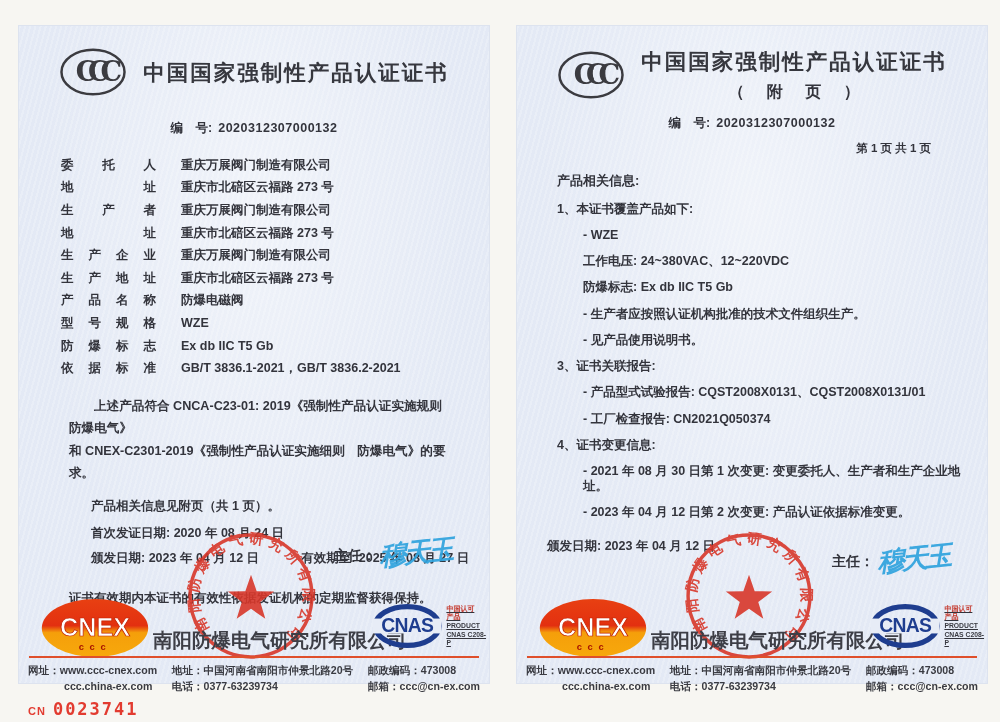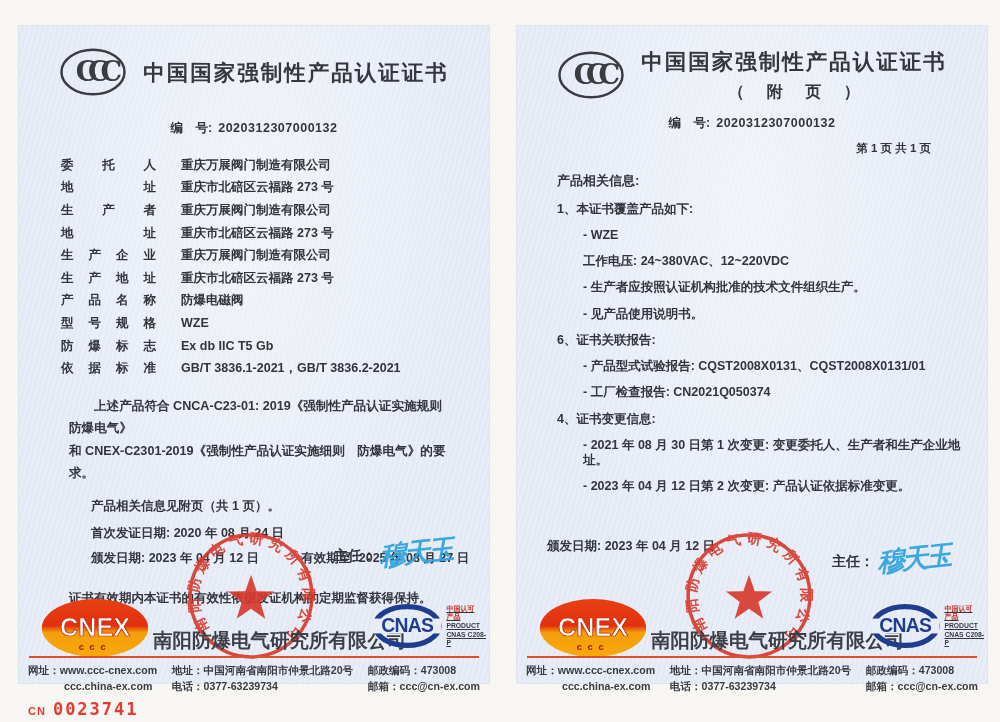--- a/index.html
+++ b/index.html
@@ -249,23 +249,24 @@
 
   <div class="pagenote">第 1 页 共 1 页</div>
 
   <div class="note" style="margin:16px 0 0 40px;font-weight:700;font-size:13px;">产品相关信息:</div>
 
   <div class="pr-lines" style="margin:8px 26px 0 40px;font-size:12.5px;font-weight:600;">
 
   <div class="pr-line" style="margin-top:11.5px;line-height:1.18;">1、本证书覆盖产品如下:</div>
       <div class="pr-line" style="margin-top: 11.5px; line-height: 1.18; padding-left: 26px;">- WZE</div>
       <div class="pr-line" style="margin-top: 11.5px; line-height: 1.18; padding-left: 26px;">工作电压: 24~380VAC、12~220VDC</div>
+      <div class="pr-line" style="margin-top: 11.5px; line-height: 1.18; padding-left: 26px;">防爆标志: Ex db IIC T5 Gb</div>
       <div class="pr-line" style="margin-top: 11.5px; line-height: 1.18; padding-left: 26px;">- 生产者应按照认证机构批准的技术文件组织生产。</div>
       <div class="pr-line" style="margin-top: 11.5px; line-height: 1.18; padding-left: 26px;">- 见产品使用说明书。</div>
-      <div class="pr-line" style="margin-top:11.5px;line-height:1.18;">6、证书关联报告:</div>
+      <div class="pr-line" style="margin-top:11.5px;line-height:1.18;">3、证书关联报告:</div>
       <div class="pr-line" style="margin-top: 11.5px; line-height: 1.18; padding-left: 26px;">- 产品型式试验报告: CQST2008X0131、CQST2008X0131/01</div>
       <div class="pr-line" style="margin-top: 11.5px; line-height: 1.18; padding-left: 26px;">- 工厂检查报告: CN2021Q050374</div>
       <div class="pr-line" style="margin-top:11.5px;line-height:1.18;">4、证书变更信息:</div>
       <div class="pr-line" style="margin-top: 11.5px; line-height: 1.18; padding-left: 26px;">- 2021 年 08 月 30 日第 1 次变更: 变更委托人、生产者和生产企业地址。</div>
       <div class="pr-line" style="margin-top: 11.5px; line-height: 1.18; padding-left: 26px;">- 2023 年 04 月 12 日第 2 次变更: 产品认证依据标准变更。</div>
     </div>
 
   <div class="issue-annex">颁发日期: 2023 年 04 月 12 日</div>
 
   <div class="director">

